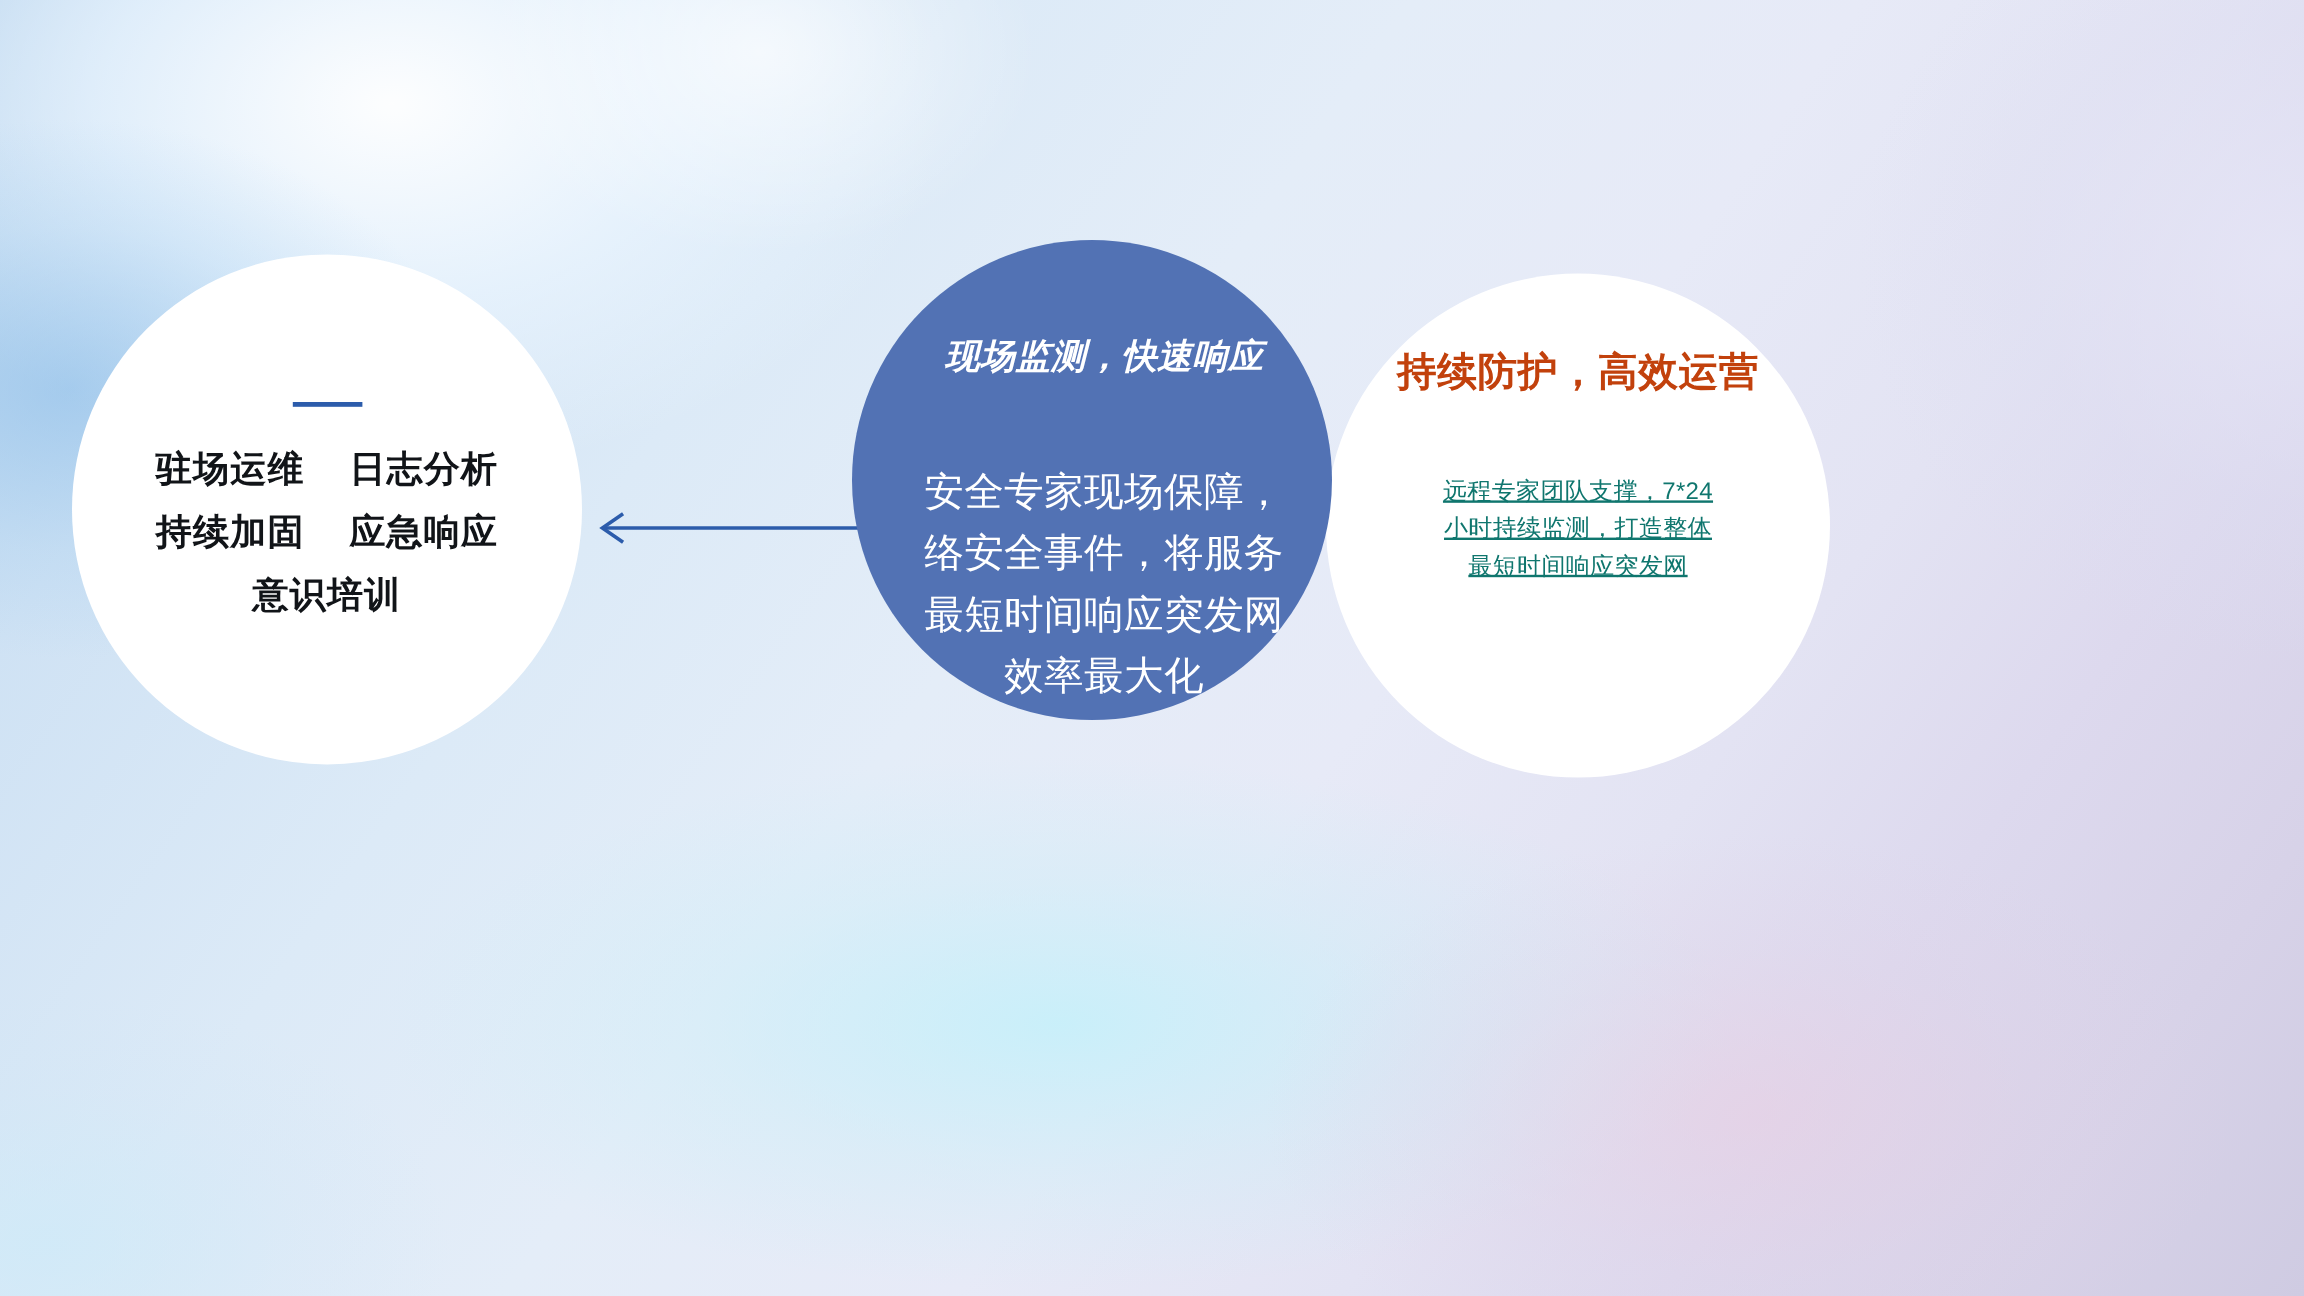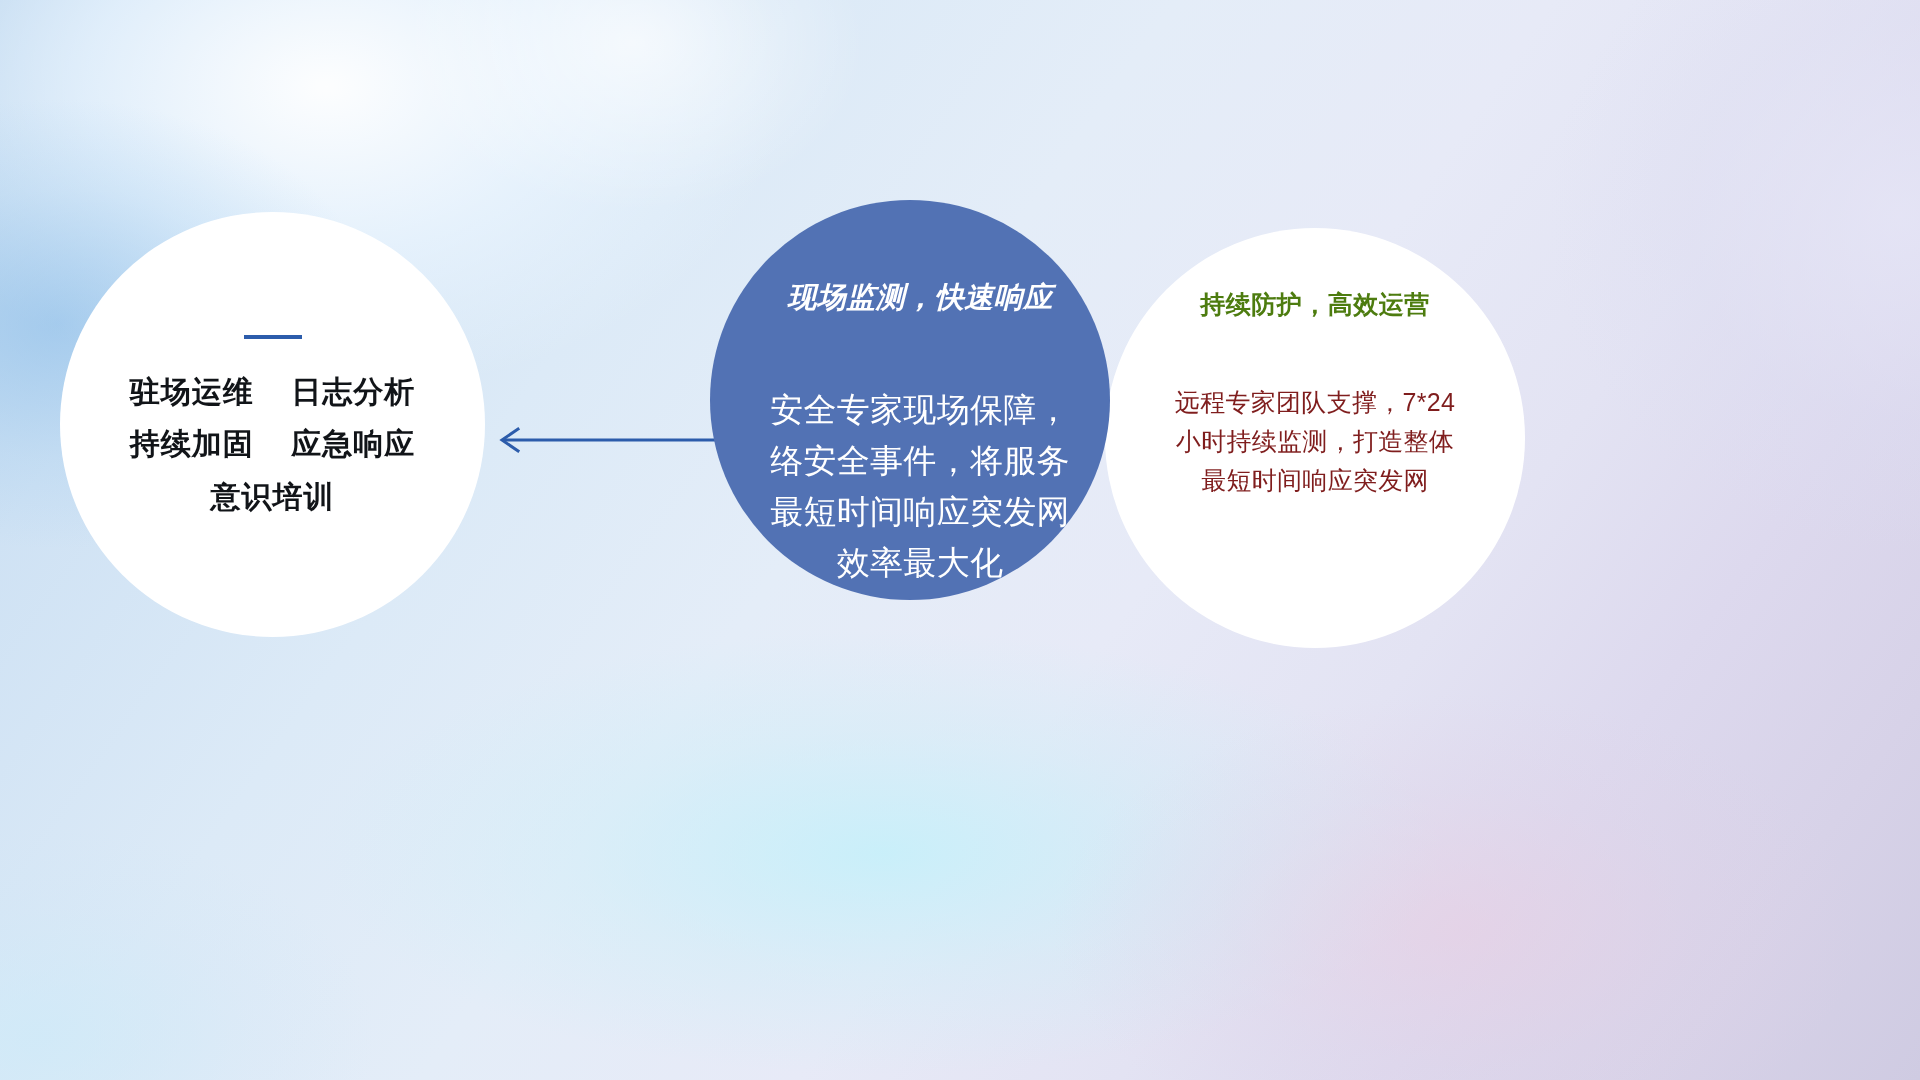--- a/index.html
+++ b/index.html
@@ -159,32 +159,33 @@
   .right-content {
     position: absolute;
     left: 1130px;
     top: 288px;
     width: 370px;
     z-index: 5;
     text-align: center;
     pointer-events: none;
   }
   .right-title {
-    font-size: 25px;
+    font-size: 33px;
     font-weight: bold;
-    color: #4d7c0f;
+    color: #c2410c;
     letter-spacing: 0.5px;
     margin-bottom: 62px;
     white-space: nowrap;
   }
   .right-body {
-    font-size: 25px;
-    color: #7f1d1d;
+    font-size: 20px;
+    color: #0f766e;
     line-height: 1.55;
     letter-spacing: 0.3px;
+    text-decoration: underline;
   }
 
   
   .arrow-wrap {
     position: absolute;
     left: 480px;
     top: 418px;
     width: 250px;
     height: 44px;
     z-index: 1;

